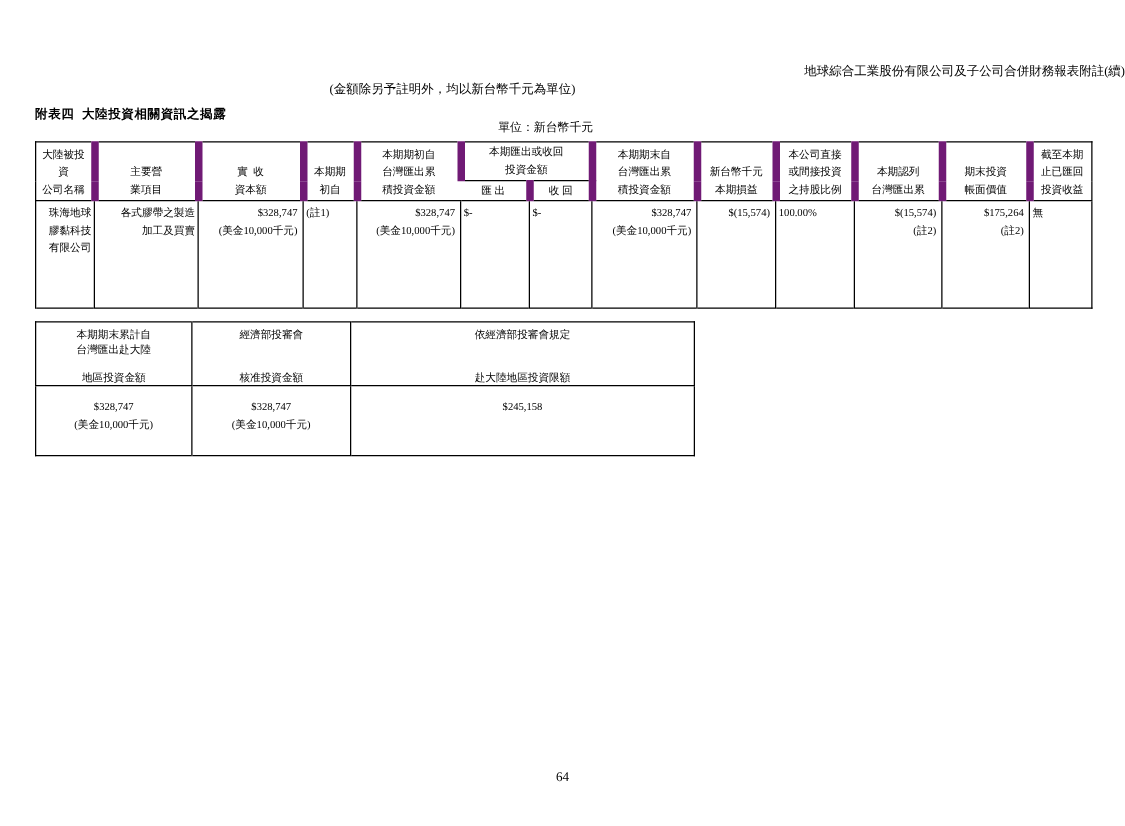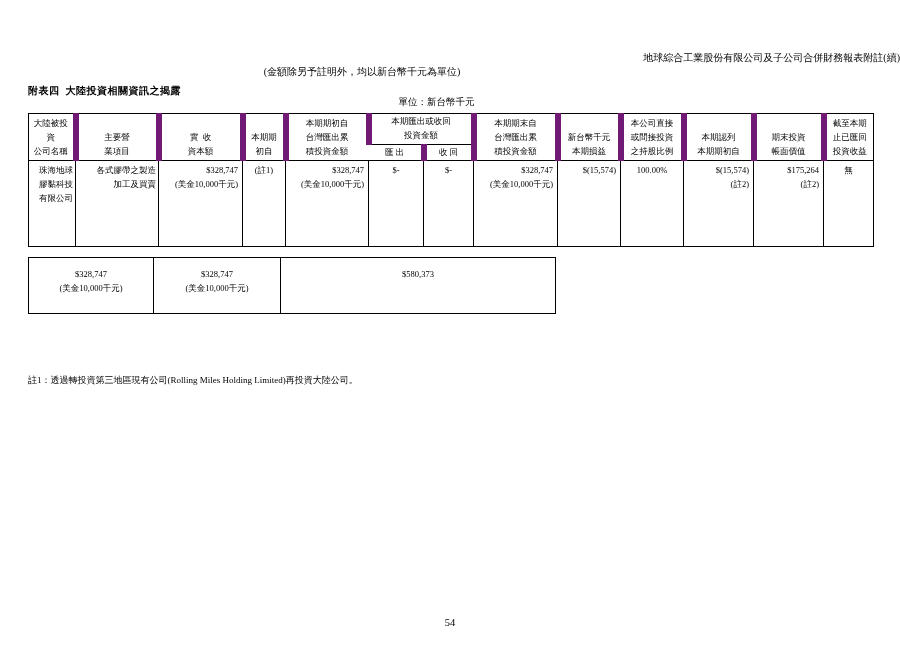--- a/index.html
+++ b/index.html
@@ -25,21 +25,21 @@
   table { border-collapse: collapse; table-layout: fixed; }
   th, td {
     font-weight: normal;
     font-size: 8.5px;
     line-height: 14px;
     white-space: pre-wrap;
     overflow: hidden;
     padding: 0 2px;
   }
   .al { text-align: right; }
-  .ac { text-align: center; }
+  .ac { }
   .ar { text-align: right; padding-right: 4px; }
 
   
   .main-table { top: 113px; left: 28px; width: 845px; border: 1px solid #000; }
   .main-table th { border-left: 6px solid #701a75; vertical-align: bottom; padding-bottom: 2px; text-align: center; }
   .main-table th:first-child, .main-table td:first-child { border-left: none; }
   .main-table .group-th { border-bottom: 1px solid #000; }
   .main-table .sub-row th { height: 15px; vertical-align: middle; padding-bottom: 1px; }
   .main-table .data-row td {
     border-top: 1px solid #000;
@@ -118,21 +118,21 @@
 投資金額</th>
     <th rowspan="2">本期期末自
 台灣匯出累
 積投資金額</th>
     <th rowspan="2">新台幣千元
 本期損益</th>
     <th rowspan="2">本公司直接
 或間接投資
 之持股比例</th>
     <th rowspan="2">本期認列
-本期期初自</th>
+台灣匯出累</th>
     <th rowspan="2">期末投資
 帳面價值</th>
     <th rowspan="2">截至本期
 止已匯回
 投資收益</th>
   </tr>
   <tr class="sub-row">
     <th>匯 出</th>
     <th>收 回</th>
   </tr>
@@ -162,27 +162,40 @@
 </tbody>
   </table>
 
 <table class="abs limit-table">
   <colgroup>
     <col style="width:125px">
       <col style="width:127px">
       <col style="width:275px">
   </colgroup>
   <tbody>
+      <tr>
+    <th>本期期末累計自
+台灣匯出赴大陸
+
+地區投資金額</th>
+    <th>經濟部投審會
+
+
+核准投資金額</th>
+    <th>依經濟部投審會規定
+
+
+赴大陸地區投資限額</th>
+  </tr>
   <tr>
     <td>$328,747
 (美金10,000千元)</td>
     <td>$328,747
 (美金10,000千元)</td>
-    <td>$580,373</td>
+    <td>$245,158</td>
   </tr>
 </tbody>
   </table>
 
 <div class="abs notes">
-  <div class="note-line">註1：透過轉投資第三地區現有公司(Rolling Miles Holding Limited)再投資大陸公司。</div>
 </div>
 
-<div class="abs page-number">54</div>
+<div class="abs page-number">64</div>
 
 </body></html>

